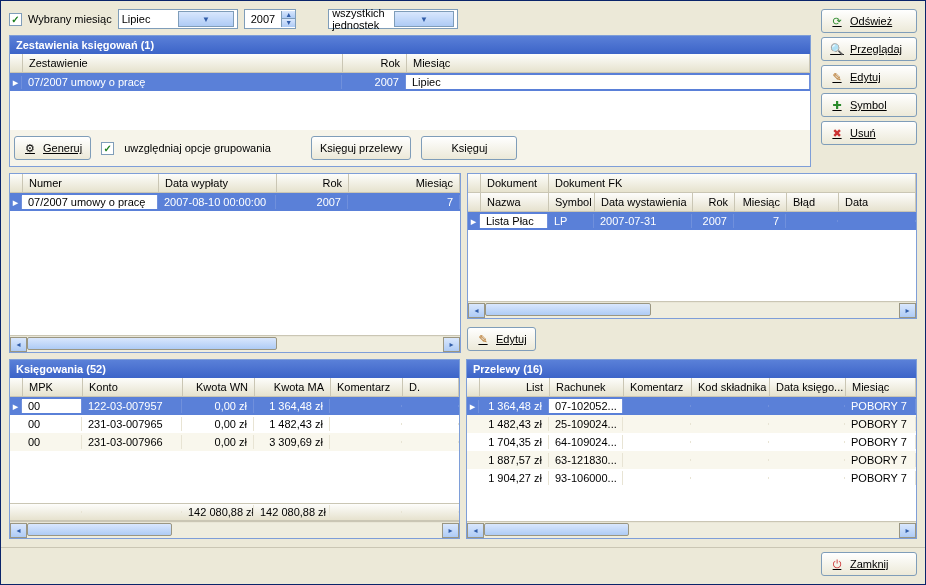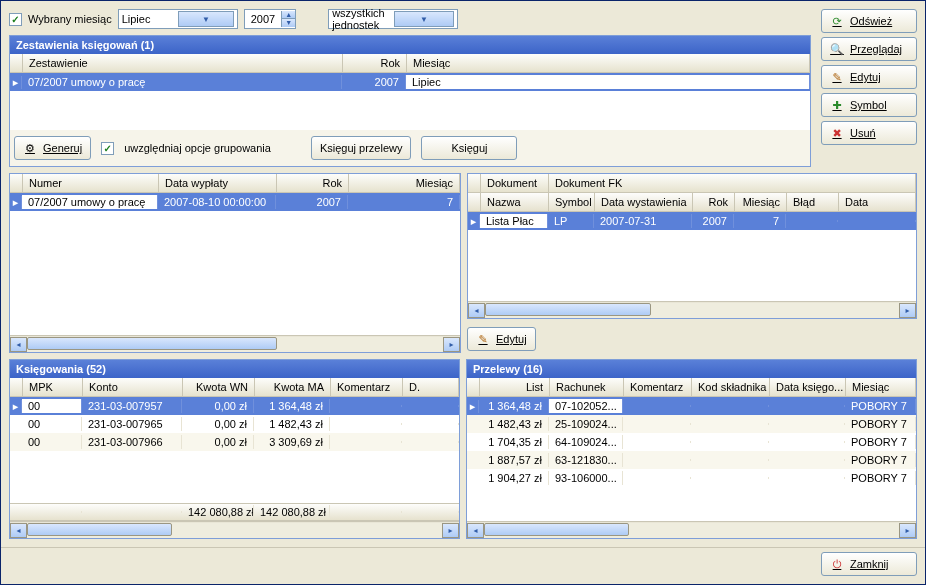--- a/index.html
+++ b/index.html
@@ -220,21 +220,21 @@
           <div style="width:100px">Konto</div>
           <div style="width:72px" class="r">Kwota WN</div>
           <div style="width:76px" class="r">Kwota MA</div>
           <div style="width:72px">Komentarz</div>
           <div style="flex:1">D.</div>
         </div>
         <div class="gridbody" id="ksgrid">
             <div class="row sel">
               <div class="rowmark">▸</div>
               <div style="width:60px" class="cellwhite">00</div>
-              <div style="width:100px">231-03-007957</div>
+              <div style="width:100px">122-03-007957</div>
               <div style="width:72px" class="r">0,00 zł</div>
               <div style="width:76px" class="r">1 364,48 zł</div>
               <div style="width:72px"></div>
               <div style="flex:1"></div>
             </div>
             <div class="row">
               <div class="rowmark"></div>
               <div style="width:60px">00</div>
               <div style="width:100px">231-03-007965</div>
               <div style="width:72px" class="r">0,00 zł</div>

